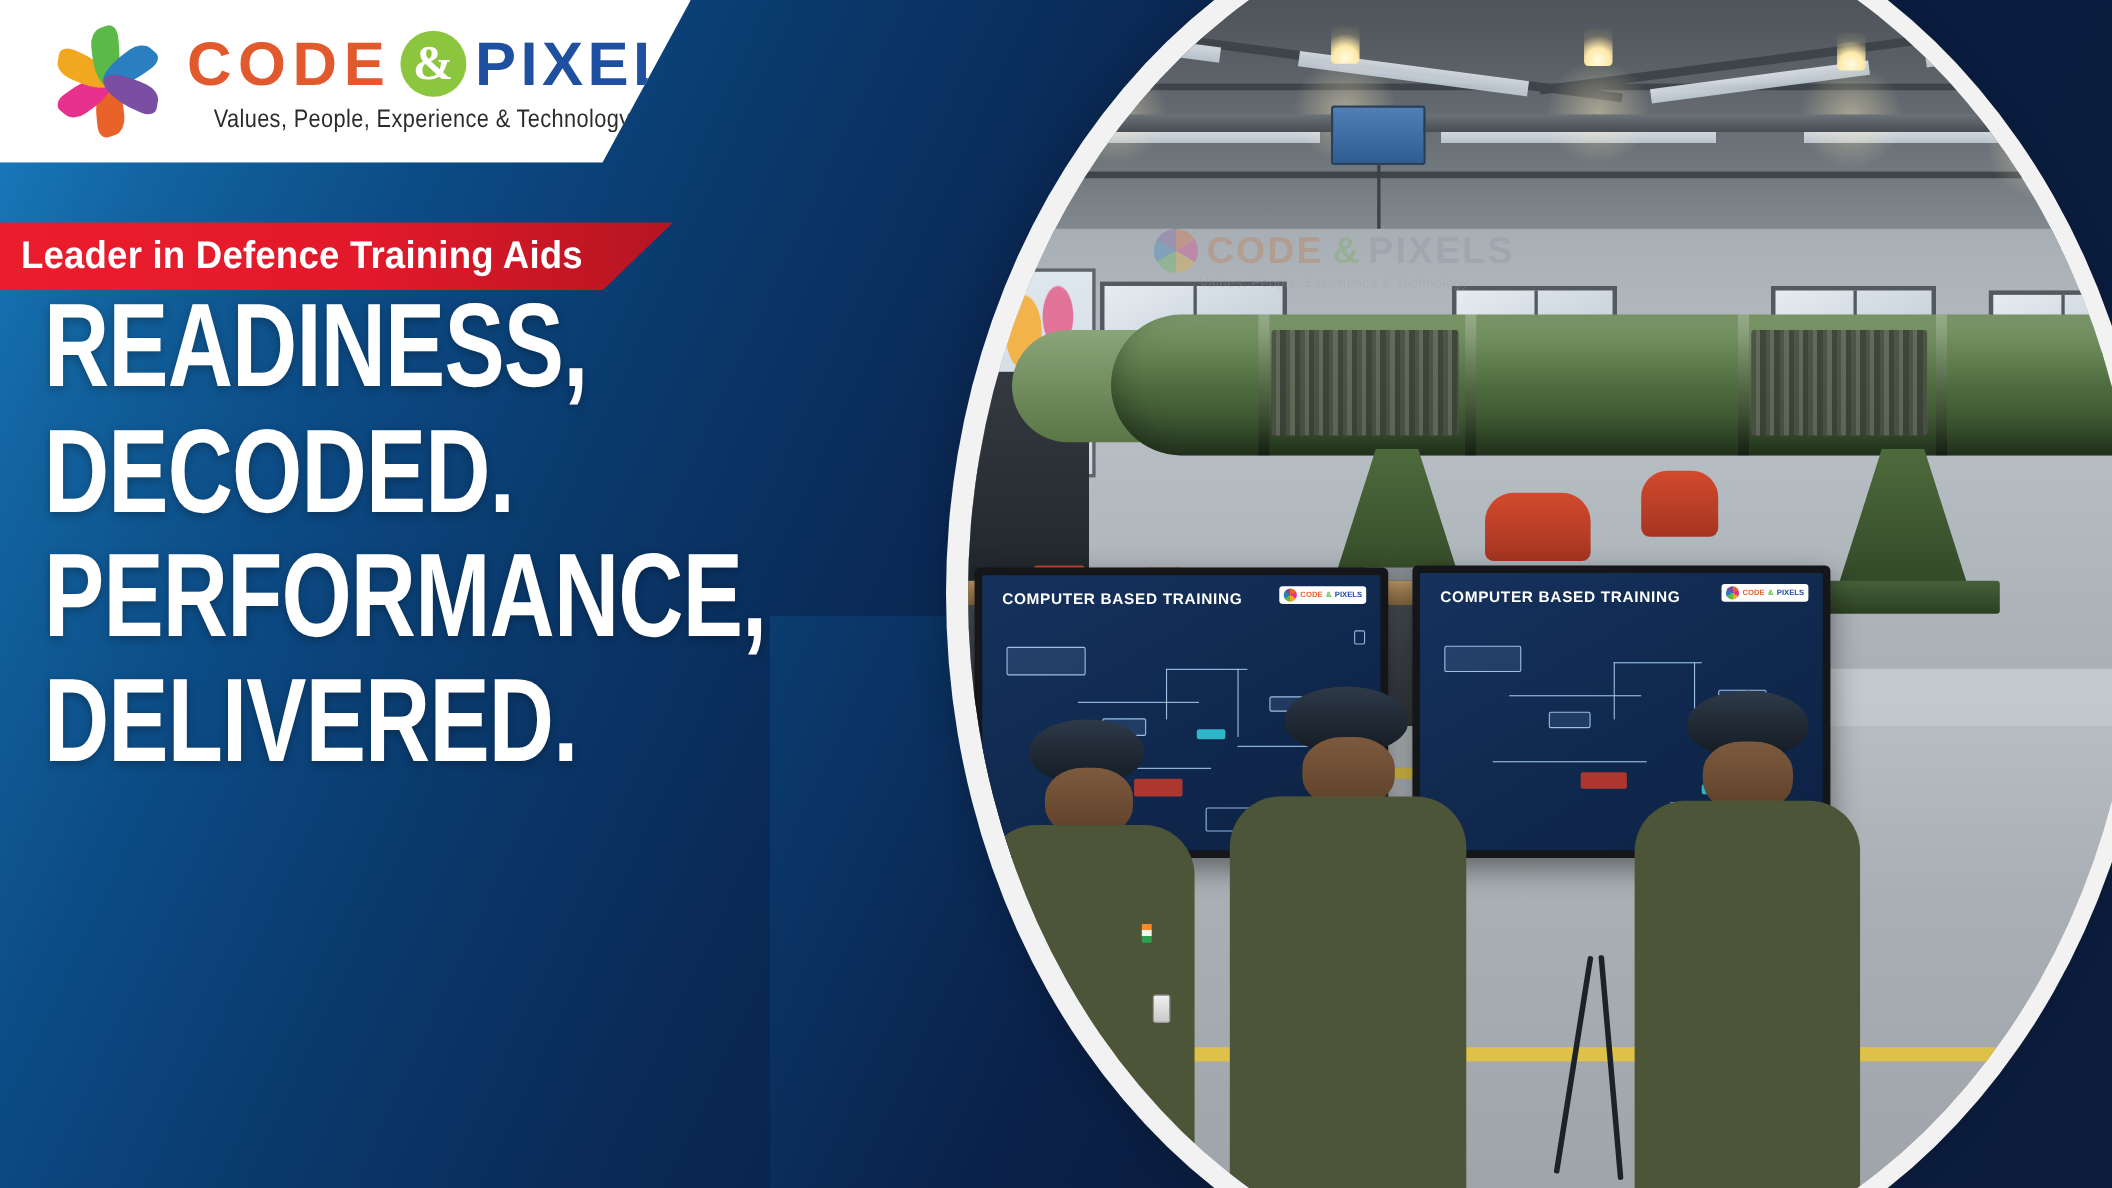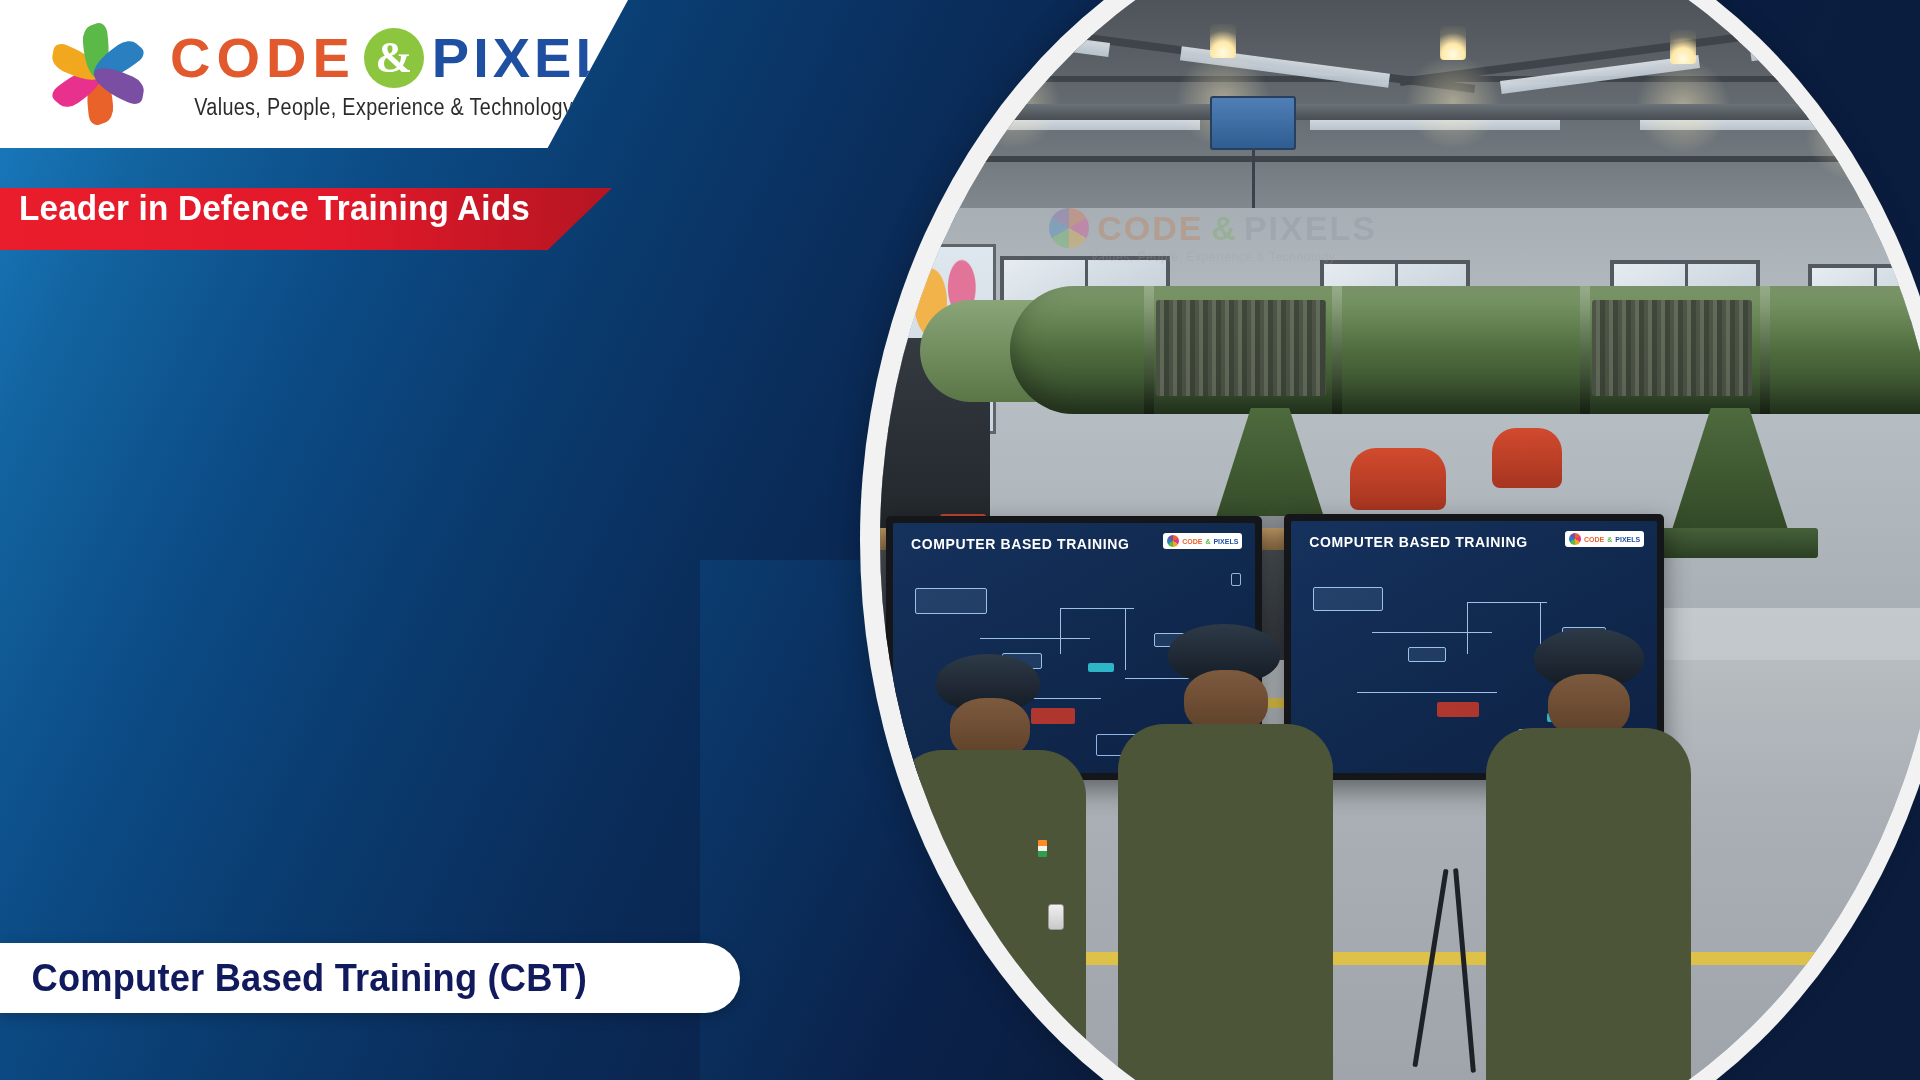--- a/index.html
+++ b/index.html
@@ -329,26 +329,26 @@
   }
   .logo-tag {
     margin-top:6px; font-size:23px; color:#2b2b2b;
     letter-spacing:.4px; text-align:center;
     font-family:"Liberation Sans", sans-serif;
     transform:scaleX(.86); transform-origin:left center;
     white-space:nowrap; padding-left:12px;
   }
 
   .ribbon {
-    position:absolute; left:0; top:188px;
+    position:absolute; left:0; top:202px;
     width:612px; height:62px;
     background:linear-gradient(90deg,#ea1d2c 0%, #e2192a 55%, #b51522 100%);
     clip-path: polygon(0 0, 100% 0, 89.5% 100%, 0 100%);
     z-index:20;
-    display:flex; 
+    display:flex; align-items:center;
   }
   .ribbon-text {
     color:#ffffff; font-size:35px; font-weight:bold;
     letter-spacing:.2px; padding-left:20px; white-space:nowrap;
     font-family:"Liberation Sans", sans-serif;
     transform:scaleX(.95); transform-origin:left center;
   }
 
   .headline {
     position:absolute; left:40px; top:262px; z-index:20;
@@ -563,18 +563,21 @@
         </div>
         <div class="logo-tag">Values, People, Experience &amp; Technology</div>
       </div>
     </div>
   </div>
 
   <div class="ribbon">
     <span class="ribbon-text">Leader in Defence Training Aids</span>
   </div>
 
-
-  <div class="cbt-pill">
-    <span class="cbt-text">Computer Based Training (CBT)</span>
+  <div class="headline">
+    <div class="hl">READINESS,</div>
+    <div class="hl">DECODED.</div>
+    <div class="hl">PERFORMANCE,</div>
+    <div class="hl">DELIVERED.</div>
   </div>
 
+
 </div>
 
 </body></html>

